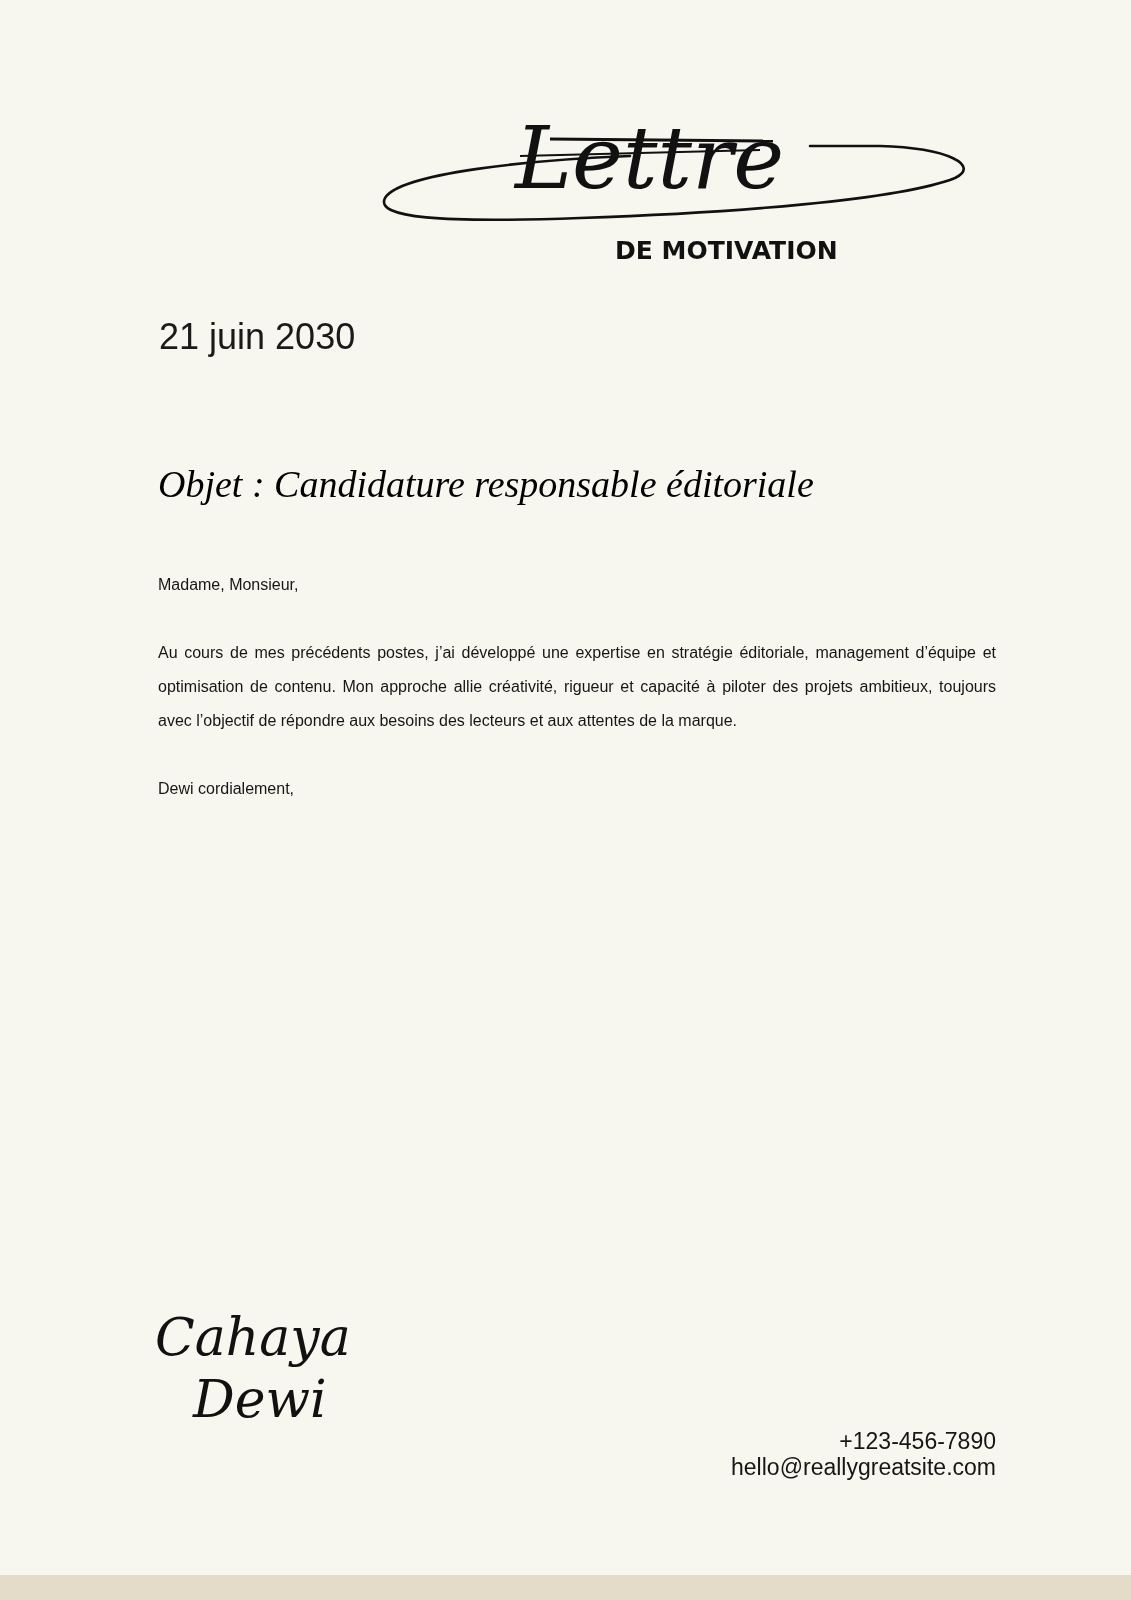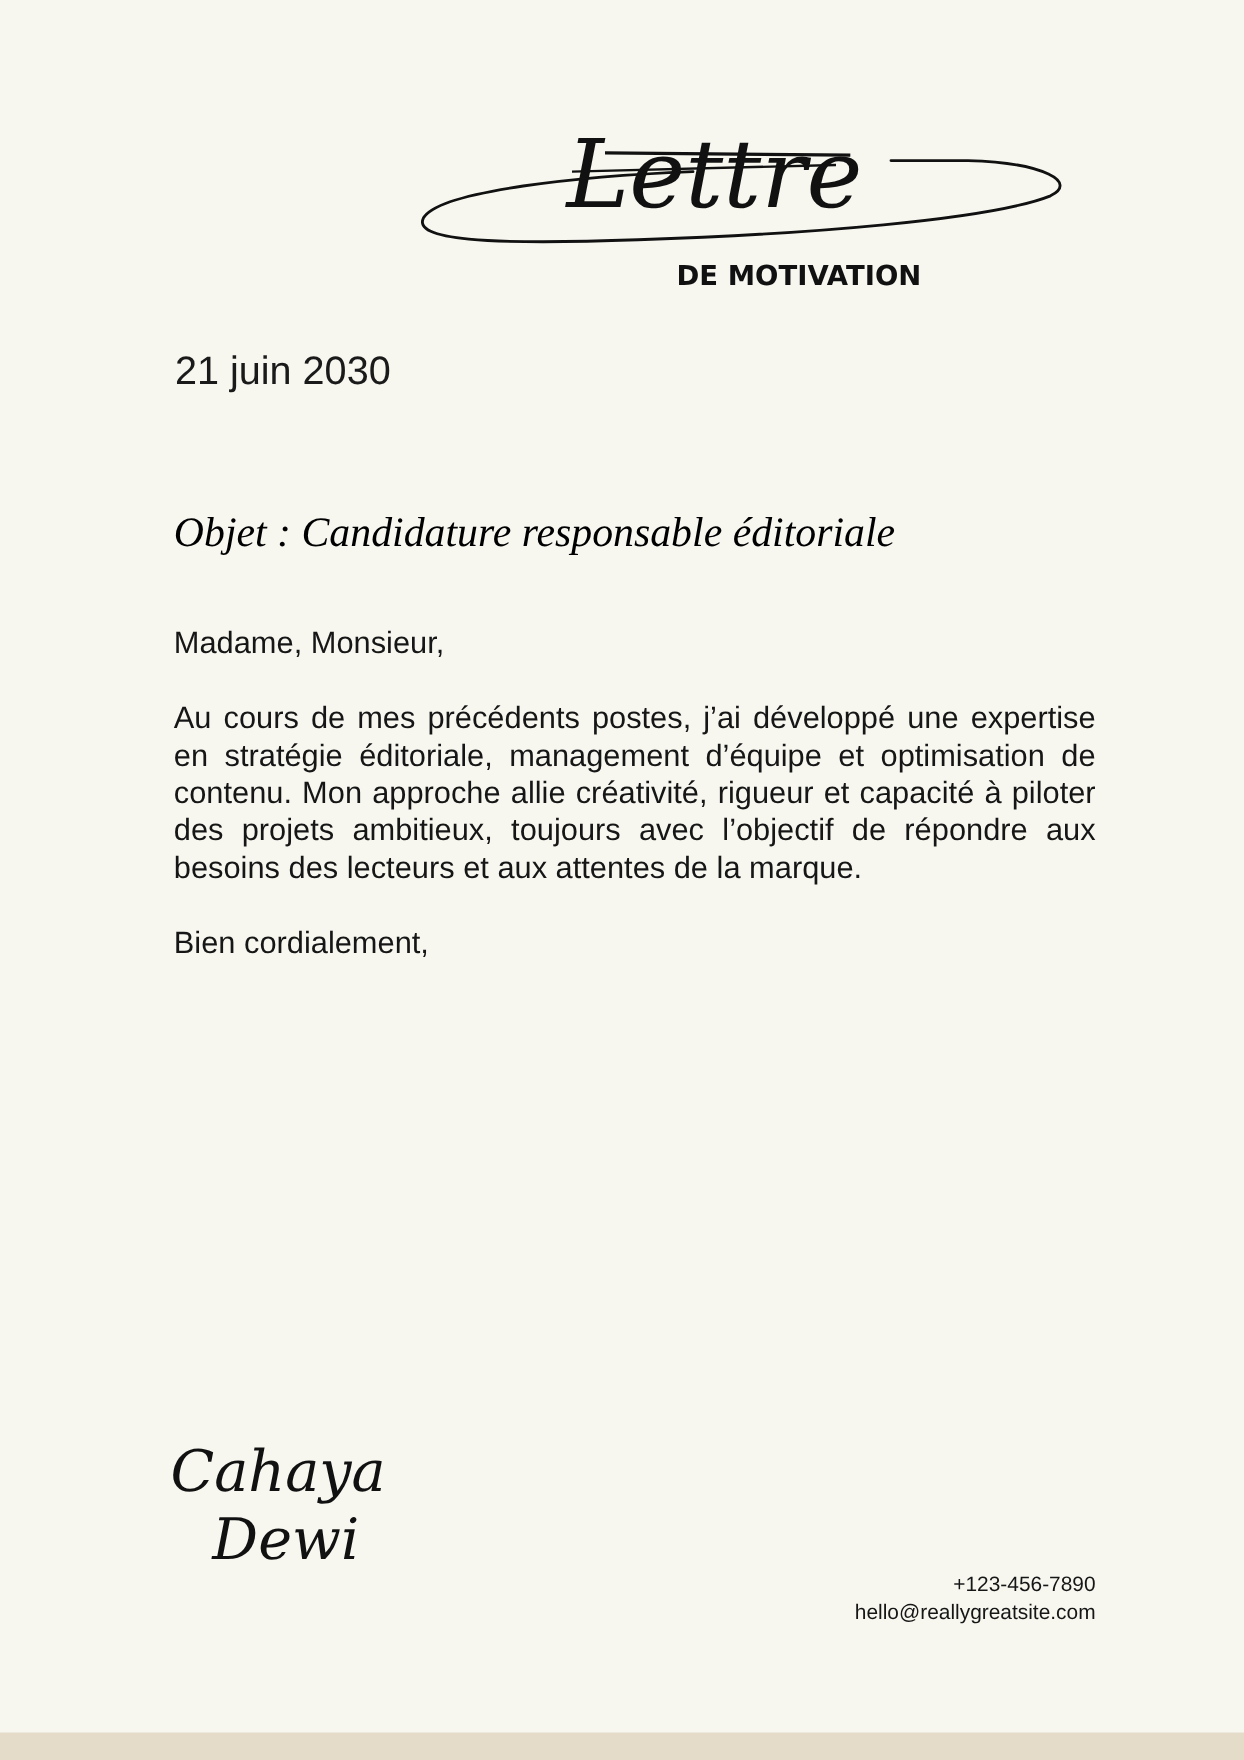--- a/index.html
+++ b/index.html
@@ -16,24 +16,24 @@
     position: absolute; left: 235px; top: 158px;
     font-family: "DejaVu Sans", sans-serif; font-weight: bold;
     font-size: 25px; letter-spacing: 0px; color: #111;
   }
   .date { position: absolute; left: 159px; top: 316px; font-size: 36px; color: #1a1a1a; }
   .subject {
     position: absolute; left: 158px; top: 462px;
     font-family: "Liberation Serif", serif; font-style: italic;
     font-size: 38px; color: #000000;
   }
-  .body { position: absolute; left: 158px; top: 568px; width: 838px; font-size: 28px; line-height: 34px; }
+  .body { position: absolute; left: 158px; top: 568px; width: 838px; font-size: 16px; line-height: 34px; }
   .body p { margin: 0 0 34px 0; text-align: justify; }
   .signature { position: absolute; left: 155px; top: 1305px; }
-  .contact { position: absolute; right: 135px; top: 1428px; text-align: right; font-size: 19px; line-height: 26px; }
+  .contact { position: absolute; right: 135px; top: 1428px; text-align: right; font-size: 23px; line-height: 26px; }
   .band { position: absolute; left: 0; top: 1575px; width: 1131px; height: 25px; background: #e4dcc8; }
 </style>
 </head>
 <body>
 
 <div class="header">
   <svg width="600" height="160" viewBox="0 0 600 160">
     <path d="M 250 78 C 150 82, 20 95, 5 120 C -5 140, 60 145, 200 140 C 350 135, 520 122, 575 100 C 600 88, 570 70, 500 68 L 430 68" fill="none" stroke="#111" stroke-width="2.6" stroke-linecap="round"></path>
     <line x1="140" y1="78" x2="380" y2="72" stroke="#111" stroke-width="2.2"></line>
     <line x1="170" y1="61" x2="393" y2="63" stroke="#111" stroke-width="3"></line>
@@ -42,21 +42,21 @@
   <div class="subtitle">DE MOTIVATION</div>
 </div>
 
 <div class="date">21 juin 2030</div>
 
 <div class="subject">Objet : Candidature responsable éditoriale</div>
 
 <div class="body">
   <p>Madame, Monsieur,</p>
   <p>Au cours de mes précédents postes, j’ai développé une expertise en stratégie éditoriale, management d’équipe et optimisation de contenu. Mon approche allie créativité, rigueur et capacité à piloter des projets ambitieux, toujours avec l’objectif de répondre aux besoins des lecteurs et aux attentes de la marque.</p>
-  <p>Bien cordialement,</p>
+  <p>Dewi cordialement,</p>
 </div>
 
 <div class="signature">
   <svg width="220" height="130" viewBox="0 0 220 130">
     <text x="0" y="50" font-family="DejaVu Serif, serif" font-style="italic" font-size="52" fill="#111">Cahaya</text>
     <text x="38" y="112" font-family="DejaVu Serif, serif" font-style="italic" font-size="52" fill="#111">Dewi</text>
   </svg>
 </div>
 
 <div class="contact">

